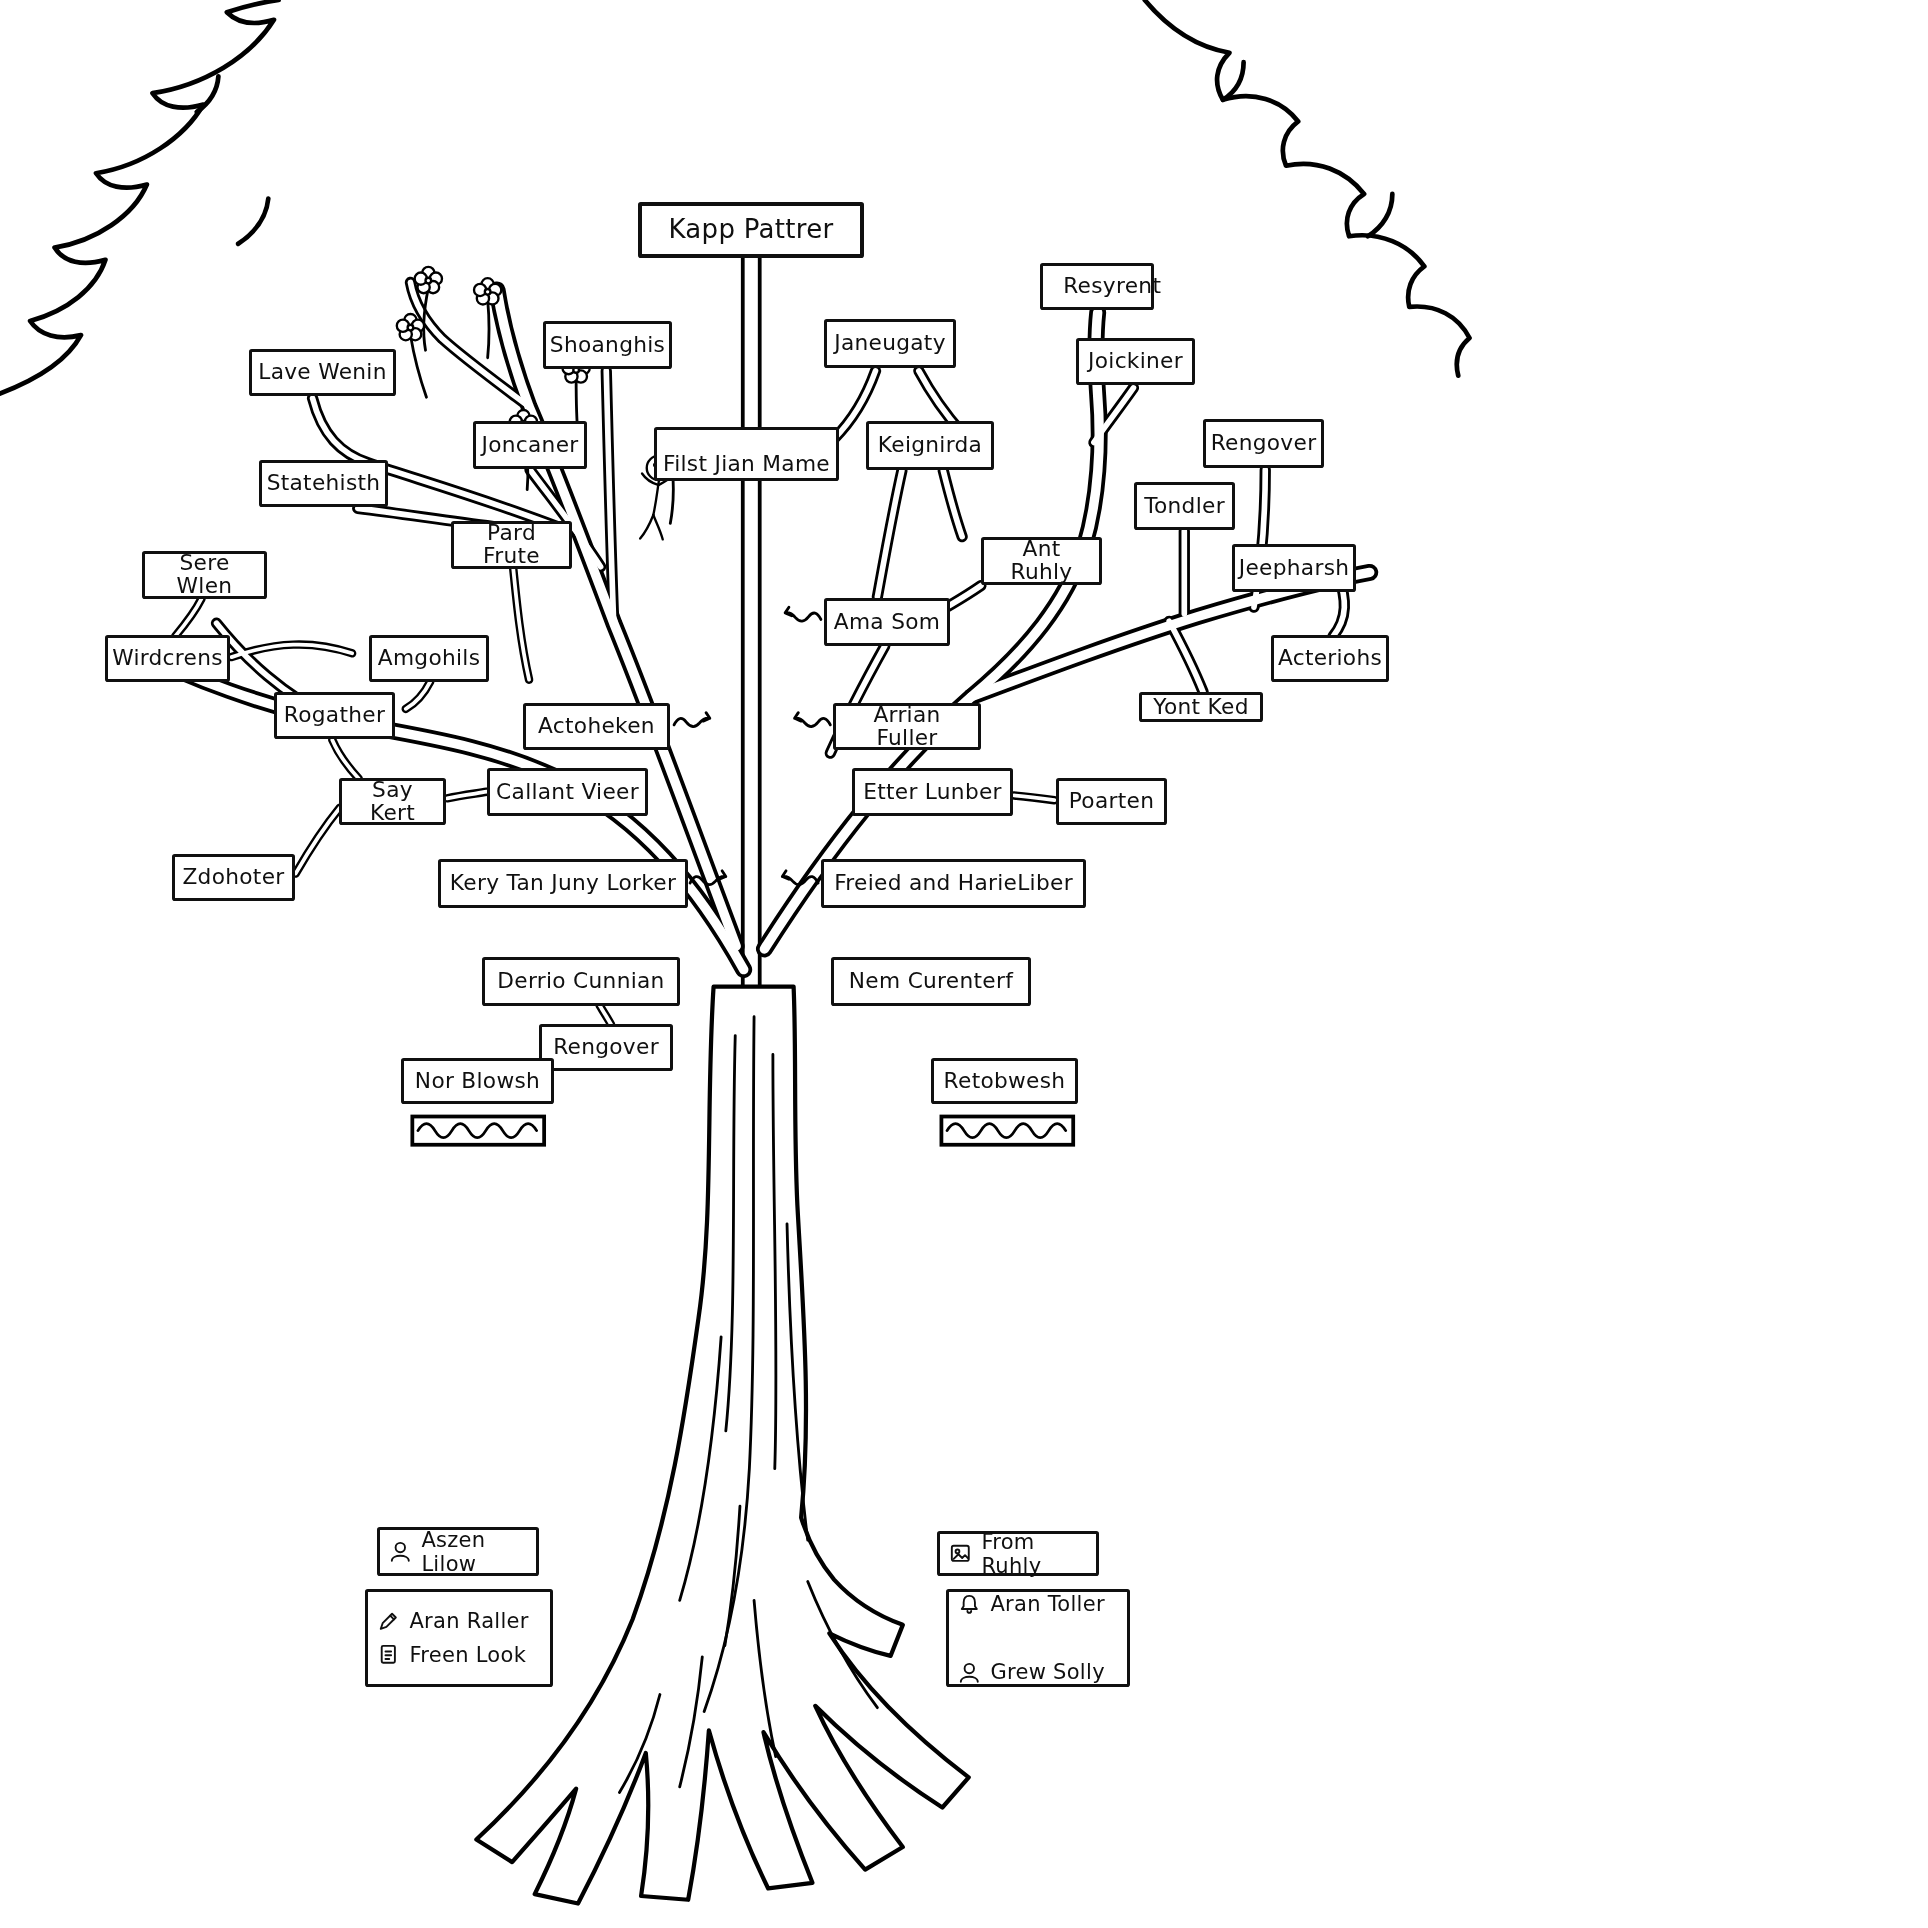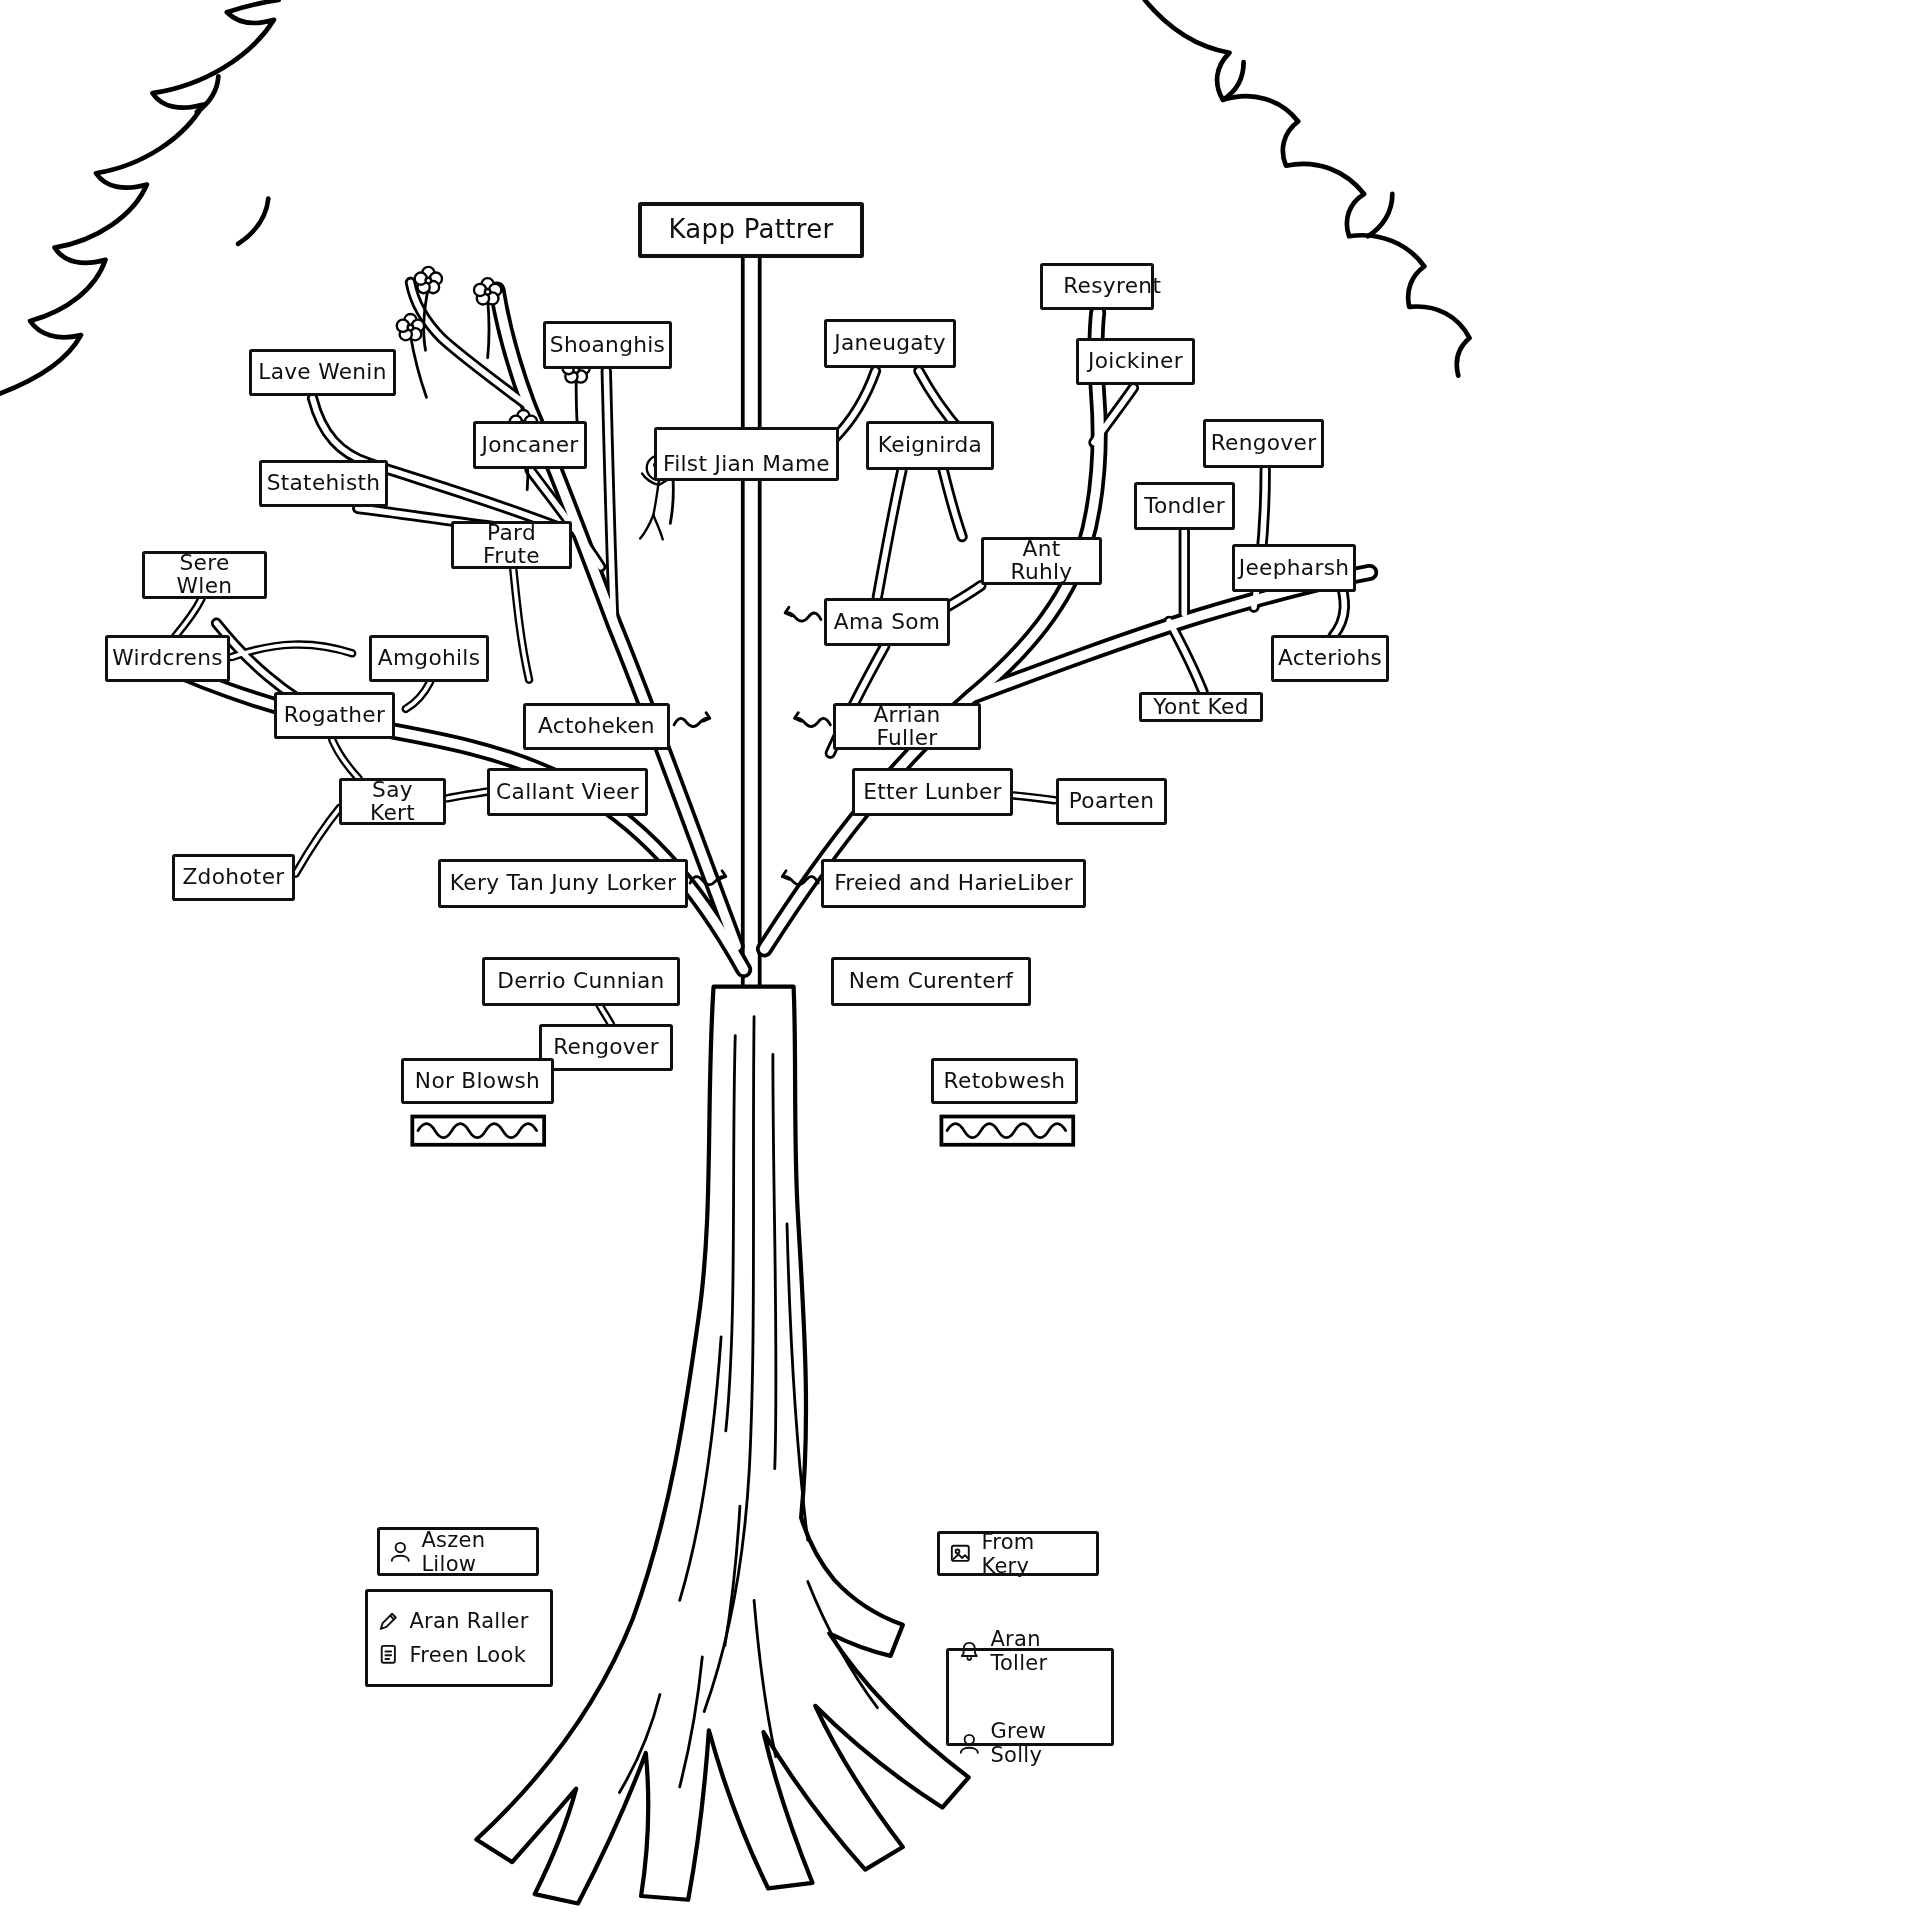--- a/index.html
+++ b/index.html
@@ -364,24 +364,24 @@
     </div>
   </div>
 
   <div class="legend" style="left:937px;top:1531px;width:162px;height:45px;">
     <div class="legend-row">
       <svg class="icon" width="22.6" height="22.6" viewBox="0 0 24 24">
         <rect x="3" y="4" width="18" height="16" rx="2"></rect>
           <circle cx="9" cy="10" r="2"></circle>
           <path d="M5,18 l5,-5 4,4 3,-3 3,3"></path>
       </svg>
-      <span>From Kery</span>
+      <span>From Ruhly</span>
     </div>
   </div>
-  <div class="legend" style="left:946px;top:1648px;width:168px;height:98px;gap:44px;">
+  <div class="legend" style="left:946px;top:1589px;width:184px;height:98px;gap:44px;">
     <div class="legend-row">
       <svg class="icon" width="22.6" height="22.6" viewBox="0 0 24 24">
         <path d="M12,3 c-4,0 -6,3 -6,7 v4 l-2,3 h16 l-2,-3 v-4 c0,-4 -2,-7 -6,-7 z"></path>
           <path d="M10,19 a2,2 0 0 0 4,0"></path>
       </svg>
       <span>Aran Toller</span>
     </div>
     <div class="legend-row">
       <svg class="icon" width="22.6" height="22.6" viewBox="0 0 24 24">
         <circle cx="12" cy="8" r="5"></circle>

